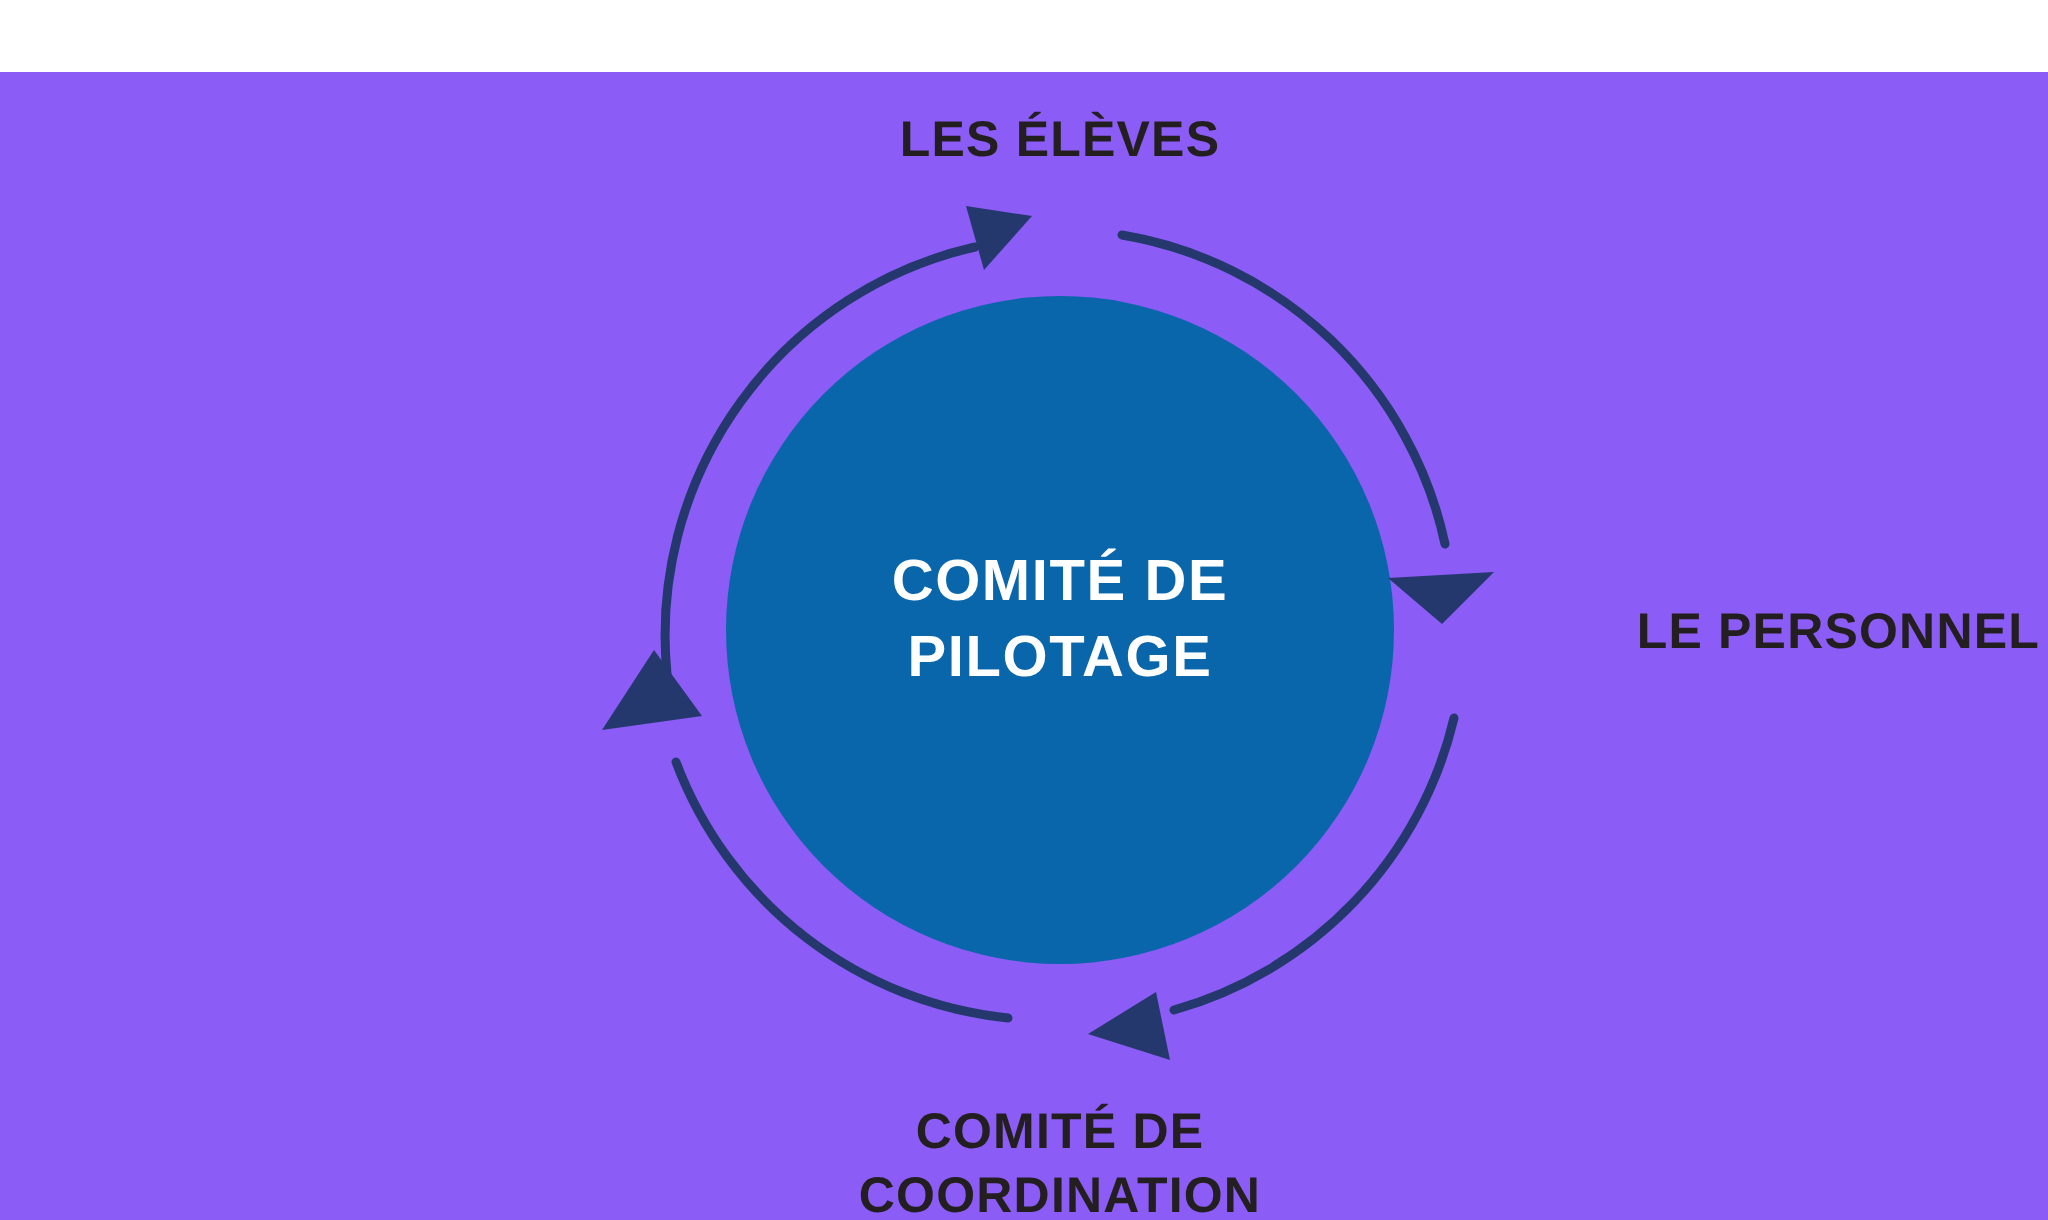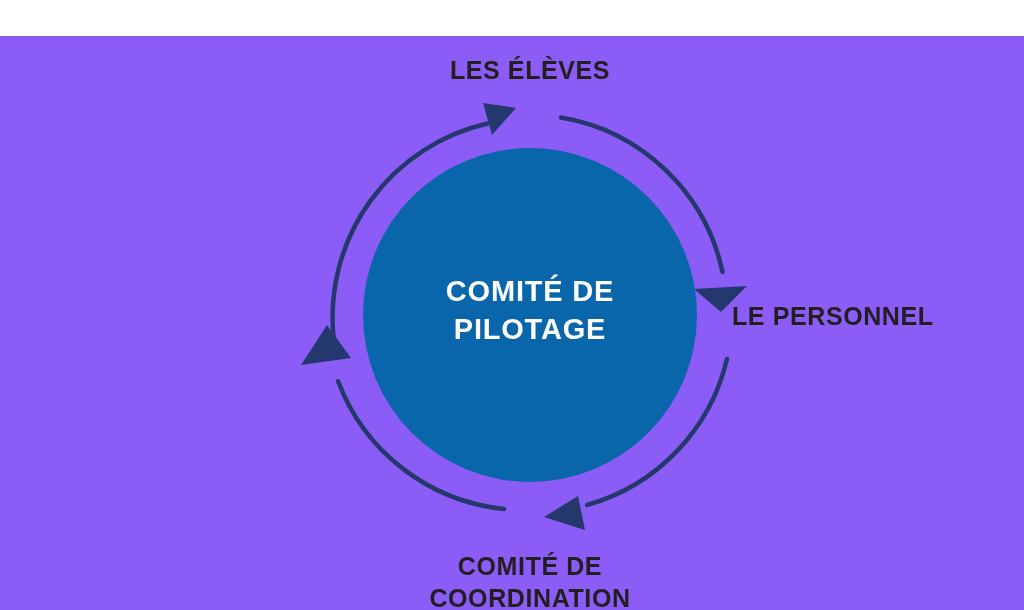--- a/index.html
+++ b/index.html
@@ -35,24 +35,24 @@
     text-align: center;
     white-space: pre-line;
     margin: 0;
   }
   #label-top {
     left: 330px;
     top: 19px;
     width: 400px;
   }
   #label-right {
-    left: 732px;
+    left: 760px;
     top: 265px;
     width: 260px;
-    text-align: left;
+    text-align: right;
   }
   #label-bottom {
     left: 330px;
     top: 515px;
     width: 400px;
   }
   #label-left {
     left: 10px;
     top: 249px;
     width: 290px;

